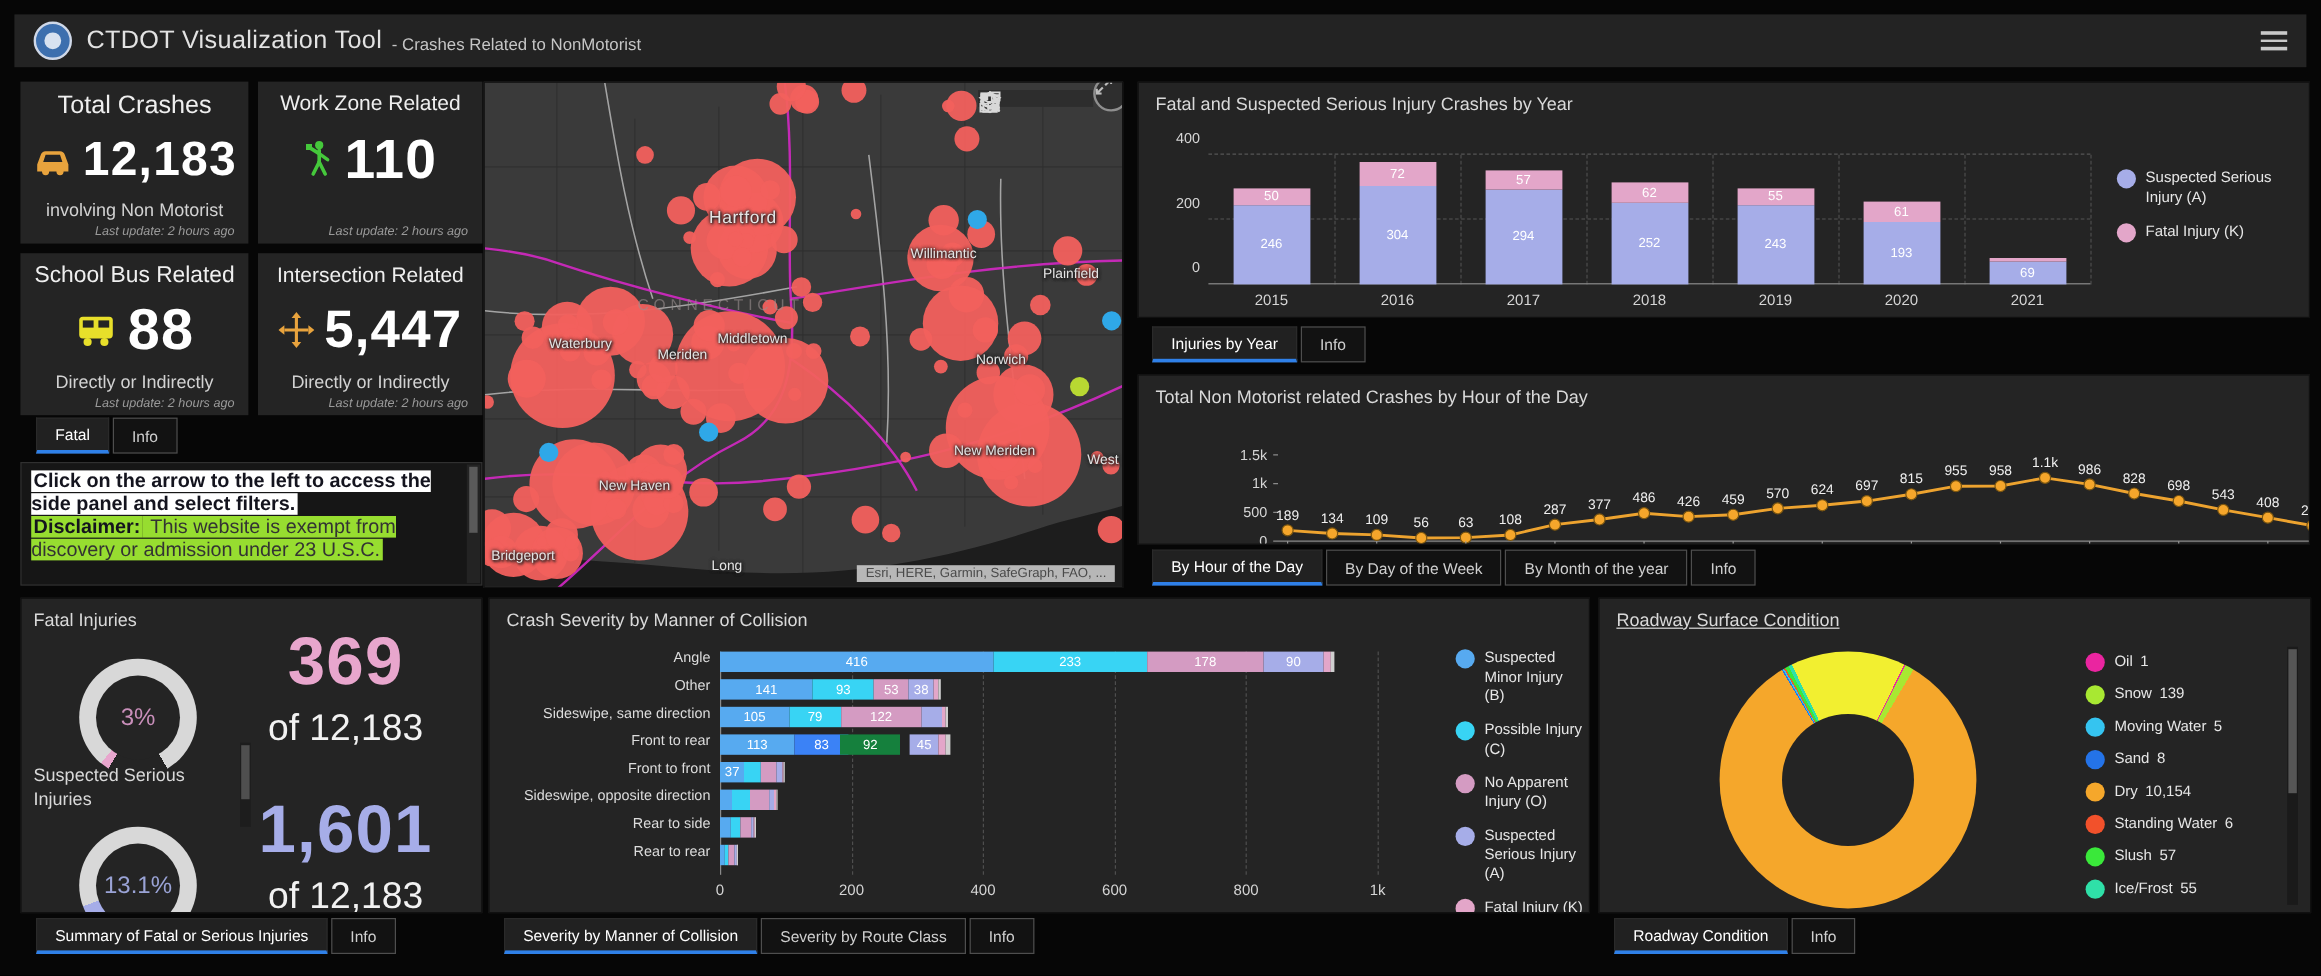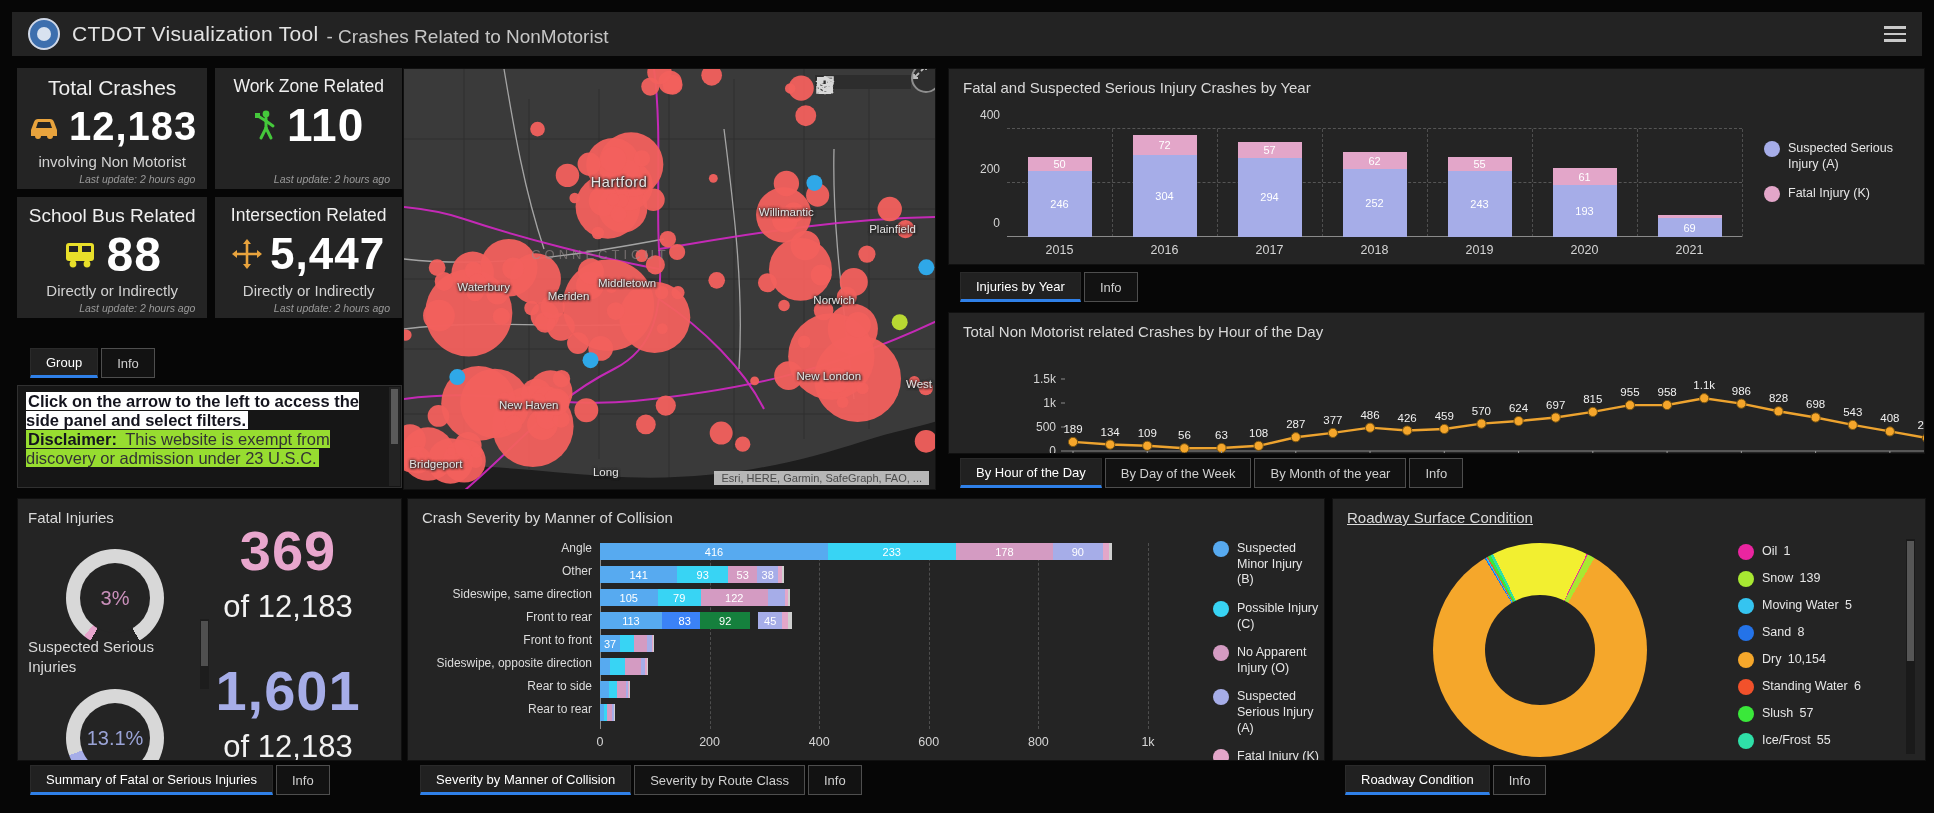--- a/index.html
+++ b/index.html
@@ -4,29 +4,29 @@
 <style>
   html,body{margin:0;padding:0;background:#000;}
   #app{position:relative;width:1934px;height:813px;background:#060606;font-family:"Liberation Sans",sans-serif;overflow:hidden;color:#ddd;}
   .panel{position:absolute;background:#242424;border:1px solid #101010;box-sizing:border-box;overflow:hidden;}
   .panel-title{font-size:15px;color:#d9d9d9;padding:10px 14px 4px;}
   
   #header{position:absolute;left:12px;top:12px;right:12px;height:44px;background:#232323;display:flex;align-items:center;padding:0 16px;box-sizing:border-box;}
   #logo{width:28px;height:28px;border-radius:50%;background:#3d6fae;border:2px solid #cfd8e8;display:flex;align-items:center;justify-content:center;flex:0 0 auto;}
   #logo .inner{width:14px;height:14px;border-radius:50%;background:#d8e2f0;}
   #hdr-title{font-size:21px;color:#e2e2e2;margin-left:12px;letter-spacing:.3px;}
-  #hdr-sub{font-size:19px;color:#c6c6c6;margin-left:8px;padding-top:5px;}
+  #hdr-sub{font-size:14px;color:#c6c6c6;margin-left:8px;padding-top:5px;}
   #hamburger{margin-left:auto;display:flex;flex-direction:column;gap:4px;cursor:pointer;}
   #hamburger div{width:22px;height:2.5px;background:#c9c9c9;}
   
   .tabbar{position:absolute;display:flex;gap:3px;align-items:stretch;height:30px;}
   .tab{background:#121212;border:1px solid #4e4e4e;color:#cfcfcf;font-size:13px;display:flex;align-items:center;padding:0 15px;box-sizing:border-box;cursor:pointer;white-space:nowrap;}
   .tab.active{background:#212121;color:#fff;border-color:#2a2a2a;border-bottom:3px solid var(--accent,#2f80e8);}
   
-  #stats{position:absolute;left:17px;top:68px;width:385px;height:250px;display:grid;grid-template-columns:1fr 1fr;grid-template-rows:1fr 1fr;gap:8px;}
+  #stats{position:absolute;left:17px;top:68px;width:385px;height:278px;display:grid;grid-template-columns:1fr 1fr;grid-template-rows:1fr 1fr;gap:8px;}
   .stat-card{background:#242424;padding:8px 10px 4px;display:flex;flex-direction:column;box-sizing:border-box;}
   .stat-title{font-size:17.5px;color:#efefef;text-align:center;}
   .stat-mid{display:flex;align-items:center;justify-content:center;gap:8px;flex:1;}
   .stat-num{font-size:40px;font-weight:bold;color:#fff;letter-spacing:1px;}
   .stat-sub{font-size:15px;color:#d2d2d2;text-align:center;min-height:18px;}
   .stat-foot{font-size:10.5px;color:#9a9a9a;font-style:italic;text-align:right;padding:2px 2px 0;}
   .stat-icon{flex:0 0 auto;display:flex;}
   
   #notice{position:absolute;left:17px;top:385px;width:385px;height:103px;background:#161616;border:1px solid #303030;box-sizing:border-box;padding:6px 18px 6px 8px;font-size:16.5px;line-height:19px;overflow:hidden;}
   #notice .sb{position:absolute;right:1px;top:1px;bottom:1px;width:11px;background:#232323;}
@@ -162,21 +162,21 @@
             </svg>
         </span>
         <span class="stat-num" style="font-size:44px;">5,447</span>
       </div>
       <div class="stat-sub">Directly or Indirectly</div>
       <div class="stat-foot">Last update: 2 hours ago</div>
     </div>
   </div>
 
   <div class="tabbar" style="left:30px;top:348px;">
-      <div class="tab active">Group</div>
+      <div class="tab active">Fatal</div>
       <div class="tab">Info</div>
     </div>
 
   <div id="notice">
     <span class="hl hl-pink bold" style="background-color: #ffffff;">Click on the arrow to the left to access the side panel and select filters.</span><br>
     <span class="hl hl-green bold" style="background-color: rgb(151, 221, 48);">Disclaimer:</span><span class="hl hl-green" style="color: rgb(51, 51, 51); background-color: rgb(151, 221, 48);"> This website is exempt from discovery or admission under 23 U.S.C.</span>
     <div class="sb">
         <div class="thumb"></div>
       </div>
   </div>
@@ -342,21 +342,21 @@
     <div id="map-labels" style="position:absolute;inset:0;pointer-events:none;">
         <div class="state-label" style="left: 37%; top: 44%;">CONNECTICUT</div>
         <div class="city-label big" style="left: 40.5%; top: 27%;">Hartford</div>
         <div class="city-label" style="left: 72%; top: 34%;">Willimantic</div>
         <div class="city-label" style="left: 92%; top: 38%;">Plainfield</div>
         <div class="city-label" style="left: 15%; top: 52%;">Waterbury</div>
         <div class="city-label" style="left: 31%; top: 54%;">Meriden</div>
         <div class="city-label" style="left: 42%; top: 51%;">Middletown</div>
         <div class="city-label" style="left: 81%; top: 55%;">Norwich</div>
         <div class="city-label" style="left: 23.5%; top: 80%;">New Haven</div>
-        <div class="city-label" style="left: 80%; top: 73%;">New London</div>
+        <div class="city-label" style="left: 80%; top: 73%;">New Meriden</div>
         <div class="city-label" style="left: 6%; top: 94%;">Bridgeport</div>
         <div class="city-label" style="left: 97%; top: 75%;">West</div>
         <div class="city-label" style="left: 38%; top: 96%;">Long</div>
       </div>
     <div id="map-toolbar">
       <span>
           <svg width="20" height="20" viewBox="0 0 20 20" stroke="#d8d8d8" stroke-width="1.8" fill="none">
             <circle cx="8.5" cy="8.5" r="5.2"></circle>
             <path d="M12.5 12.5L18 18"></path>
           </svg>

